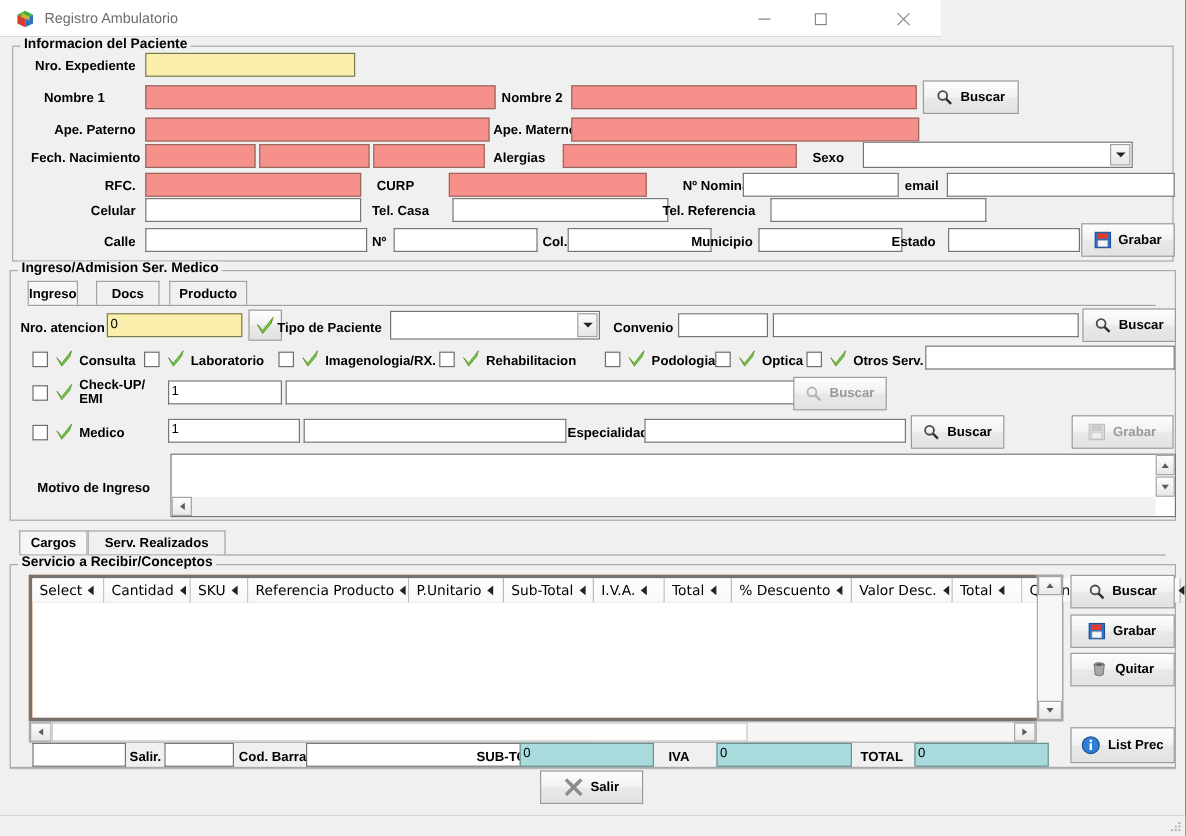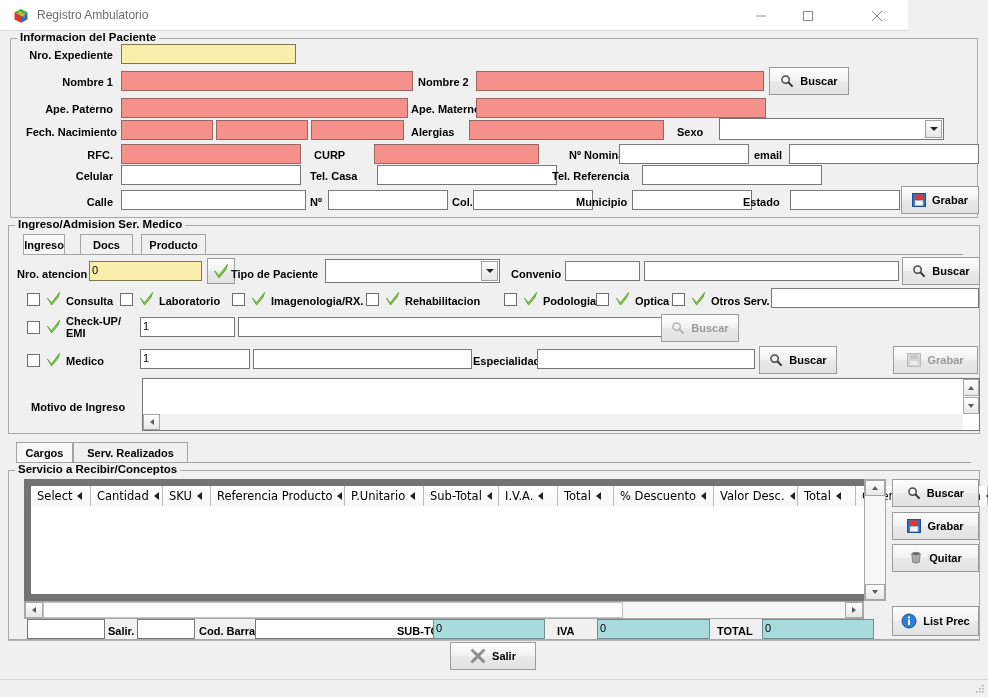--- a/index.html
+++ b/index.html
@@ -11,21 +11,21 @@
   .app-window {
     position: relative;
     width: 988px; height: 697px;
     background: #f0f0f0;
     overflow: hidden;
     font-size: 11px;
     color: #000;
   }
   
   .titlebar {
-    position: absolute; left: 0; top: 0; width: 908px; height: 31px;
+    position: absolute; left: 0; top: 0; width: 784px; height: 31px;
     background: #ffffff;
     border-bottom: 1px solid #d9d9d9;
   }
   .title-icon {
     position: absolute; left: 13px; top: 8px; width: 16px; height: 16px;
   }
   .title-text {
     position: absolute; left: 37px; top: 8px;
     font-size: 12px; color: #6d6d6d;
     font-family: "Liberation Sans", sans-serif;
@@ -139,21 +139,21 @@
     border: 1px solid #a6a6a6;
     display: flex; align-items: center; justify-content: center;
   }
   .tri { width:0; height:0; }
   .tri-up    { border-left:3.5px solid transparent; border-right:3.5px solid transparent; border-bottom:4px solid #5a5a5a; }
   .tri-down  { border-left:3.5px solid transparent; border-right:3.5px solid transparent; border-top:4px solid #5a5a5a; }
   .tri-left  { border-top:3.5px solid transparent; border-bottom:3.5px solid transparent; border-right:4px solid #5a5a5a; }
   .tri-right { border-top:3.5px solid transparent; border-bottom:3.5px solid transparent; border-left:4px solid #5a5a5a; }
 
   
-  .grid { position: absolute; background: #f97316; border: 7px solid #737373; }
+  .grid { position: absolute; background: #f97316; border: 3px solid #737373; }
   .grid-head {
     position: absolute; left: 0; top: 0; height: 20px;
     display: flex;
     background: #fdfdfd;
     border-bottom: 1px solid #b9b9b9;
   }
   .gh {
     position: relative;
     height: 20px;
     border-right: 1px solid #b9b9b9;
@@ -211,21 +211,21 @@
         </svg>
     </div>
   </div>
 
   <div class="grp" style="left:10px; top:38px; width:968px; height:180px;">
     <span class="grp-title">Informacion del Paciente</span>
 
     <span class="lbl r" style="left:0px; top:10px; width:102px;">Nro. Expediente</span>
     <div class="fld yel" style="left:110px; top:5px; width:175px; height:20px;"></div>
 
-    <span class="lbl r" style="left:0px; top:37px; width:102px;">Nombre 1</span>
+    <span class="lbl r" style="left:0px; top:37px; width:102px;text-align:center;">Nombre 1</span>
     <div class="fld req" style="left:110px; top:32px; width:292px; height:20px;"></div>
     <span class="lbl" style="left:407px; top:37px;">Nombre 2</span>
     <div class="fld req" style="left:465px; top:32px; width:288px; height:20px;"></div>
 
     <div class="btn" style="left:758px; top:28px; width:80px; height:28px;">
       <span class="ico">
         <svg width="14" height="14" viewBox="0 0 14 14">
             <circle cx="5.6" cy="5.6" r="3.7" fill="none" stroke="#4a4a4a" stroke-width="1.5"></circle>
             <line x1="8.4" y1="8.4" x2="12.6" y2="12.6" stroke="#2f2f2f" stroke-width="2"></line>
           </svg>

